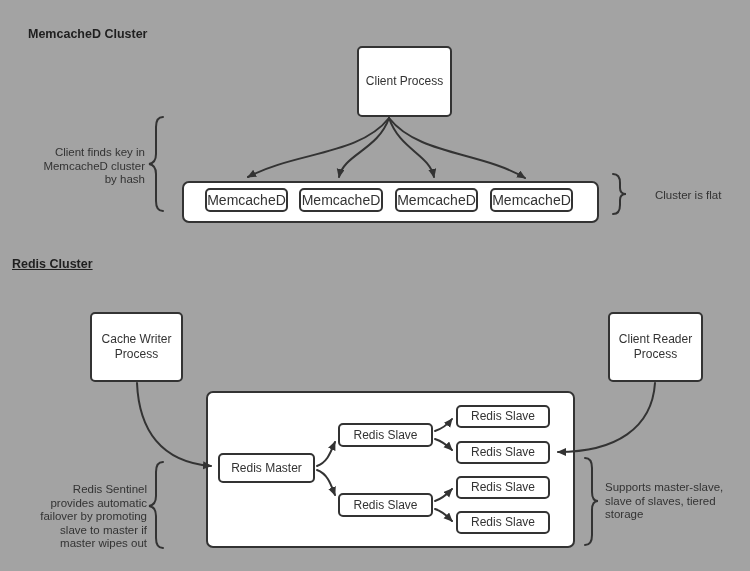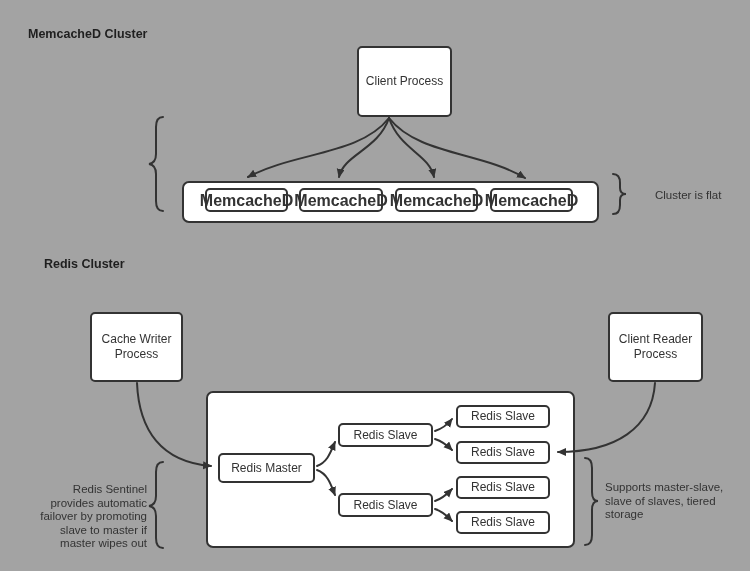--- a/index.html
+++ b/index.html
@@ -17,21 +17,21 @@
     position:absolute; box-sizing:border-box;
     border:2px solid #333333; border-radius:5px; background:#ffffff;
     display:flex; align-items:center; justify-content:center;
     text-align:center; font-size:12px; line-height:15px; color:#333333;
     white-space:pre-line;
   }
   .group {
     position:absolute; box-sizing:border-box;
     border:2px solid #333333; border-radius:7px; background:#ffffff;
   }
-  .small { font-size:16px;font-weight:bold; }
+  .small { font-size:14px; }
   .note {
     position:absolute; font-size:11.5px; line-height:13.5px; color:#333333;
     white-space:pre-line;
   }
   .note.right-align { text-align:right; }
   .overlay {
     position:absolute; left:0; top:0; width:750px; height:571px;
     pointer-events:none;
   }
 </style>
@@ -44,24 +44,27 @@
 
   <div class="node" style="left:342px; top:46px; width:95px; height:71px;margin-left:15px;">Client Process</div>
 
   <div class="group" style="left:182px; top:181px; width:417px; height:42px;"></div>
 
   <div class="node small" style="left:205px; top:188px; width:83px; height:24px;">MemcacheD</div>
   <div class="node small" style="left:299px; top:188px; width:84px; height:24px;">MemcacheD</div>
   <div class="node small" style="left:395px; top:188px; width:83px; height:24px;">MemcacheD</div>
   <div class="node small" style="left:490px; top:188px; width:83px; height:24px;">MemcacheD</div>
 
+  <div class="note right-align" style="left:20px; top:146px; width:125px;">Client finds key in
+MemcacheD cluster
+by hash</div>
 
   <div class="note" style="left:628px; top:189px;margin-left:27px;">Cluster is flat</div>
 
-  <div class="section-title" style="left:44px; top:257px;">Redis Cluster</div>
+  <div class="section-title" style="left:12px; top:257px;text-decoration:underline;">Redis Cluster</div>
 
   <div class="node" style="left:90px; top:312px; width:93px; height:70px;">Cache Writer
 Process</div>
 
   <div class="node" style="left:608px; top:312px; width:95px; height:70px;">Client Reader
 Process</div>
 
   <div class="group" style="left:206px; top:391px; width:369px; height:157px;"></div>
 
   <div class="node" style="left:218px; top:453px; width:97px; height:30px;">Redis Master</div>

